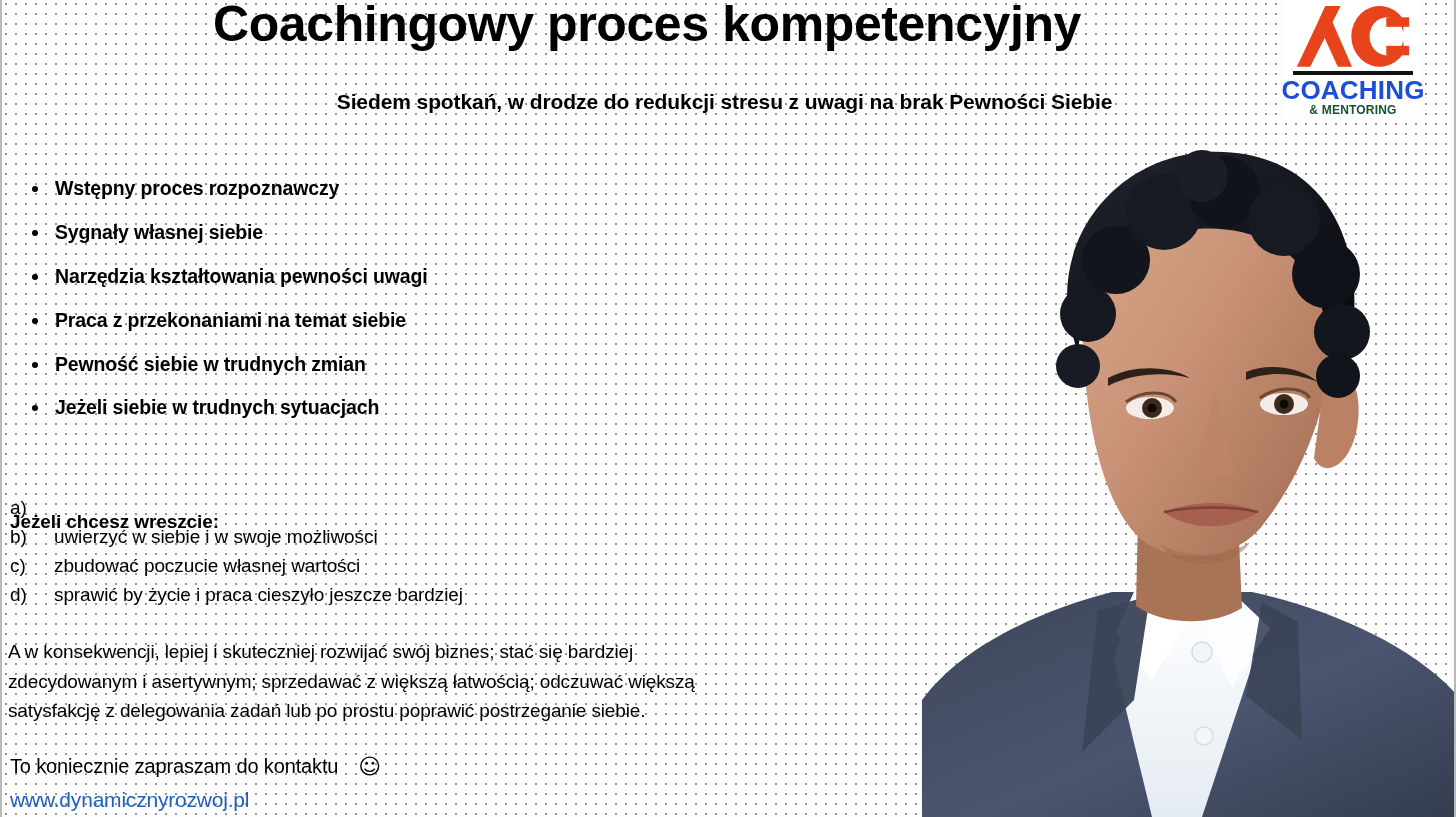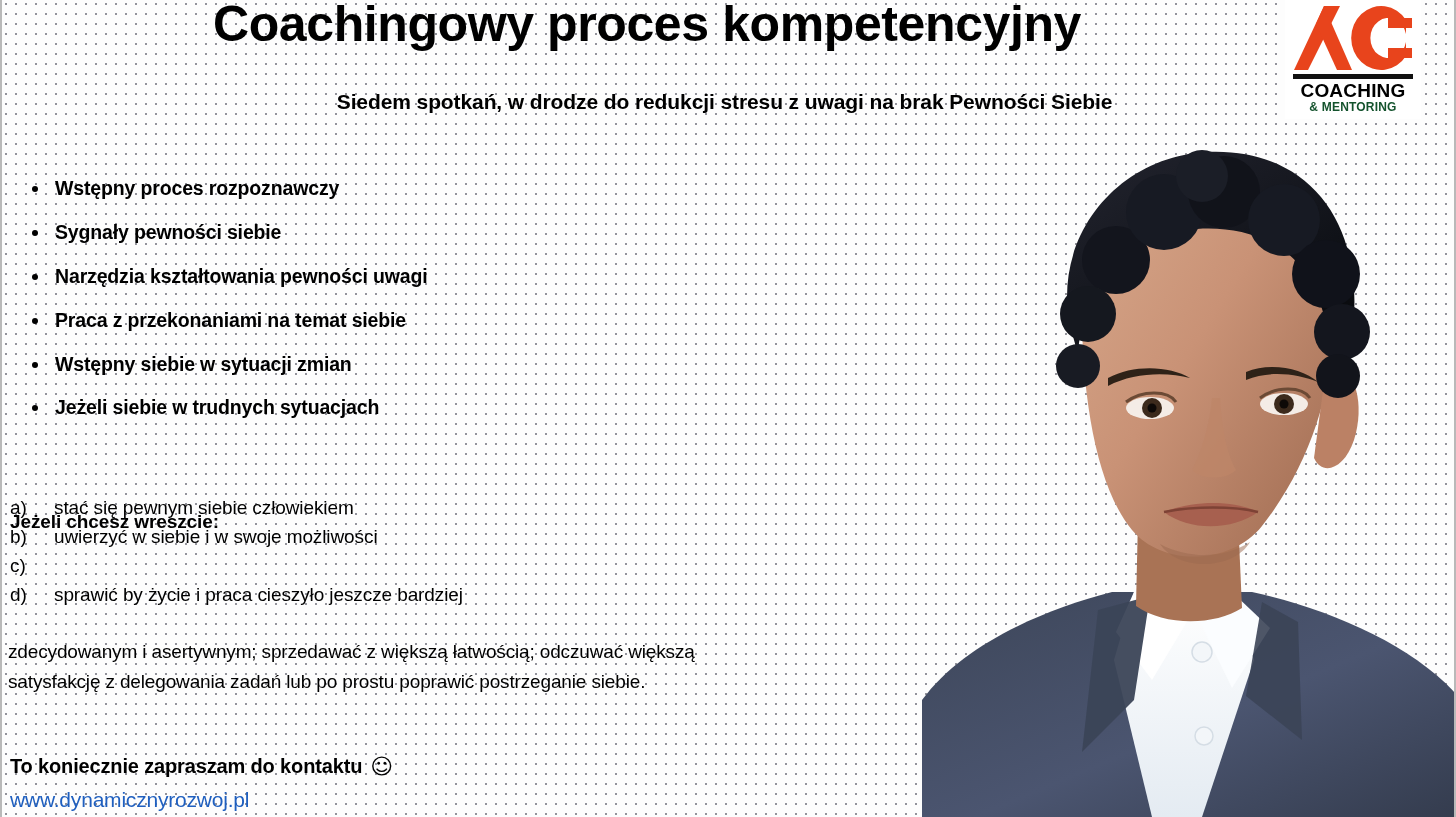--- a/index.html
+++ b/index.html
@@ -73,24 +73,24 @@
     display: block;
     margin: 0 auto;
   }
   .logo-rule {
     width: 120px;
     height: 5px;
     background: #111111;
     margin: 2px 0 2px 0;
   }
   .logo-coaching {
-    font-size: 19px;
+    font-size: 26px;
     font-weight: bold;
     letter-spacing: 0.2px;
-    color: #000000;
+    color: #1d4ed8;
     line-height: 1;
   }
   .logo-mentoring {
     font-size: 12px;
     font-weight: bold;
     letter-spacing: 0.2px;
     color: #14532d;
     line-height: 1.3;
   }
 
@@ -179,26 +179,26 @@
     letter-spacing: -0.15px;
   }
   .consequence span { display: block; white-space: nowrap; }
 
   
   .closing {
     position: absolute;
     left: 8px;
     top: 755px;
     font-size: 20px;
-    font-weight: bold;
+    font-weight: normal;
     letter-spacing: -0.15px;
     white-space: nowrap;
     display: flex;
     align-items: center;
-    gap: 8px;
+    gap: 20px;
   }
   .smiley {
     display: inline-block;
     line-height: 1;
     font-size: 22px;
     font-family: "DejaVu Sans", sans-serif;
   }
   .website {
     position: absolute;
     left: 8px;
@@ -317,48 +317,49 @@
 
       <path d="M262,372 C292,360 332,360 356,372 C332,390 288,392 262,372 Z" fill="#a7604f"></path>
       <path d="M262,372 C292,366 332,366 356,372" fill="none" stroke="#7d4235" stroke-width="2.5"></path>
 
       <path d="M258,404 C288,420 324,418 348,402 C332,430 276,432 258,404 Z" fill="#9c6a50" opacity="0.5"></path>
     </svg>
   </div>
 
   <ul class="bullets">
     <li>Wstępny proces rozpoznawczy</li>
-    <li>Sygnały pewności siebie</li>
+    <li>Sygnały własnej siebie</li>
     <li>Narzędzia kształtowania pewności uwagi</li>
     <li>Praca z przekonaniami na temat siebie</li>
-    <li>Wstępny siebie w sytuacji zmian</li>
+    <li>Pewność siebie w trudnych zmian</li>
     <li>Jeżeli siebie w trudnych sytuacjach</li>
   </ul>
 
   <div class="wish-heading">Jeżeli chcesz wreszcie:</div>
 
   <ol class="wish-list">
     <li>
       <span class="marker">a)</span>
-      <span>stać się pewnym siebie człowiekiem</span>
     </li>
     <li>
       <span class="marker">b)</span>
       <span>uwierzyć w siebie i w swoje możliwości</span>
     </li>
     <li>
       <span class="marker">c)</span>
+      <span>zbudować poczucie własnej wartości</span>
     </li>
     <li>
       <span class="marker">d)</span>
       <span>sprawić by życie i praca cieszyło jeszcze bardziej</span>
     </li>
   </ol>
 
   <div class="consequence">
+    <span>A w konsekwencji, lepiej i skuteczniej rozwijać swój biznes; stać się bardziej</span>
     <span>zdecydowanym i asertywnym; sprzedawać z większą łatwością; odczuwać większą</span>
     <span>satysfakcję z delegowania zadań lub po prostu poprawić postrzeganie siebie.</span>
   </div>
 
   <div class="closing">
     <span>To koniecznie zapraszam do kontaktu</span>
     <span class="smiley">☺</span>
   </div>
 
   <div class="website">www.dynamicznyrozwoj.pl</div>

